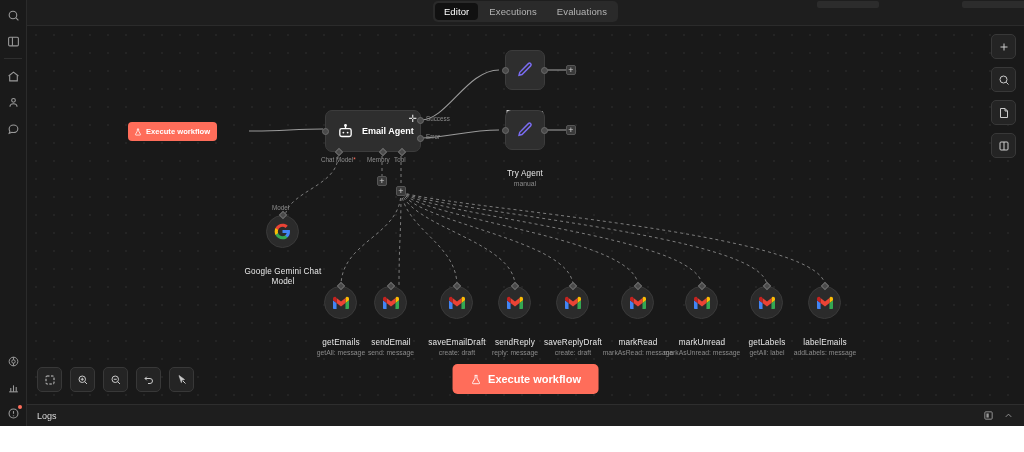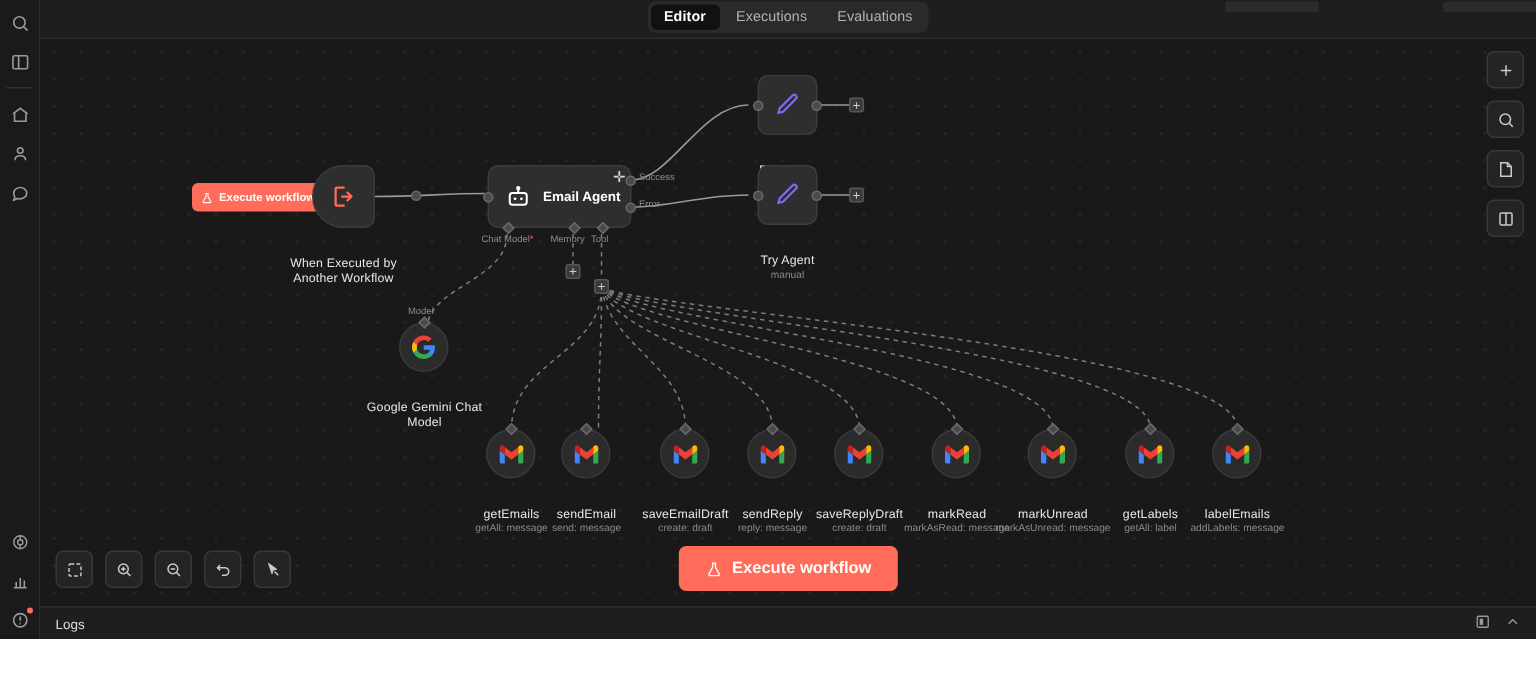--- a/index.html
+++ b/index.html
@@ -38,21 +38,21 @@
   }
   .tabs {
     display: flex; align-items: center; gap: 2px;
     background: #2a2a2a; border-radius: 5px; padding: 2px;
     position: relative; top: -1px;
   }
   .tab {
     font-size: 9.5px; color: #b4b4b4; padding: 3px 9px; border-radius: 4px;
     cursor: pointer; white-space: nowrap; letter-spacing: .1px;
   }
-  .tab.active { background: #111111; color: #ffffff; font-weight: bold; }
+  .tab.active { background: #111111; color: #ffffff; font-weight: normal; }
   .topbar-stub {
     position: absolute; top: 1px; height: 7px; background: #2c2c2c; border-radius: 2px;
   }
   .stub-a { left: 790px; width: 62px; }
   .stub-b { left: 935px; width: 80px; }
 
   
   .canvas {
     position: absolute; left: 27px; top: 26px; right: 0; bottom: 48px;
     background-color: #191919;
@@ -262,34 +262,20 @@
     </svg>
 
     <div class="exec-pill" style="left:101px; top:96px;">
       <svg width="8" height="8" viewBox="0 0 24 24" fill="none" stroke="currentColor" stroke-width="2.2">
         <path d="M10 3v6L4.5 19A1.6 1.6 0 0 0 6 21.2h12A1.6 1.6 0 0 0 19.5 19L14 9V3"></path>
         <line x1="9" y1="3" x2="15" y2="3"></line>
       </svg>
       <span>Execute workflow</span>
     </div>
 
-    <div class="node" style="left:181px; top:84px;">
-      <div class="trigger-box">
-        <svg width="18" height="18" viewBox="0 0 24 24" fill="none" stroke="#ff6d5a" stroke-width="2">
-          <path d="M13 4H6a1 1 0 0 0-1 1v14a1 1 0 0 0 1 1h7"></path>
-          <polyline points="15,8 19,12 15,16"></polyline>
-            <line x1="10" y1="12" x2="19" y2="12"></line>
-        </svg>
-        <span class="port" style="right:-4px; top:17px;"></span>
-      </div>
-      <div class="node-label" style="width:96px; margin-left:-27px;">
-        <span>When Executed by</span><br>
-        <span>Another Workflow</span>
-      </div>
-    </div>
 
     <div class="node" style="left:298px; top:84px;">
       <div class="node-box agent-box">
         <svg width="17" height="17" viewBox="0 0 24 24" fill="none" stroke="#ffffff" stroke-width="1.9">
           <rect x="4" y="8" width="16" height="11" rx="2.5"></rect>
           <circle cx="9" cy="13.5" r="1.3" fill="#ffffff" stroke="none"></circle>
           <circle cx="15" cy="13.5" r="1.3" fill="#ffffff" stroke="none"></circle>
           <line x1="12" y1="4.2" x2="12" y2="8"></line>
             <circle cx="12" cy="3.4" r="1.1"></circle>
         </svg>

